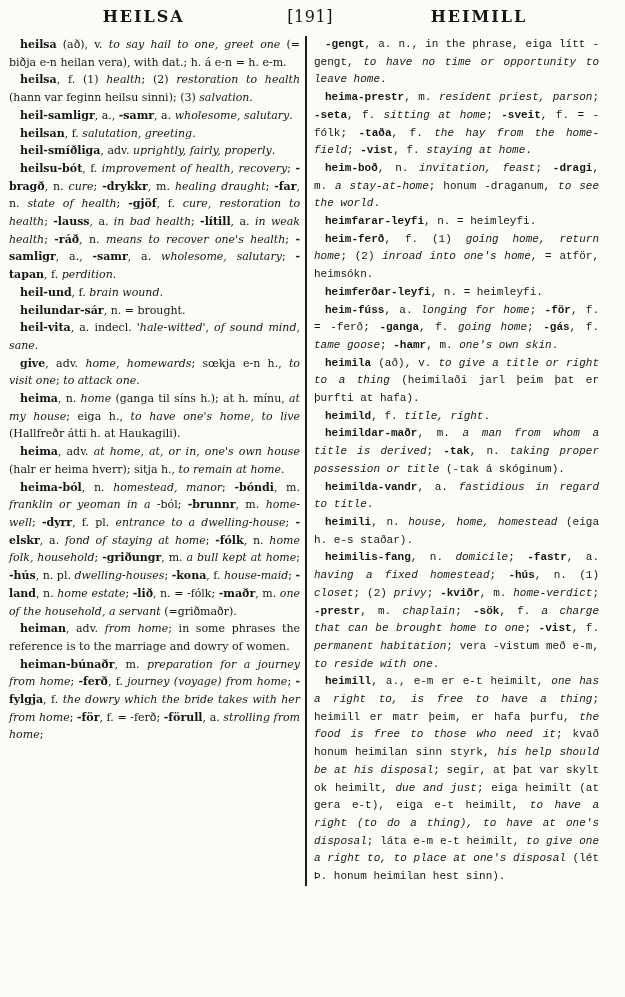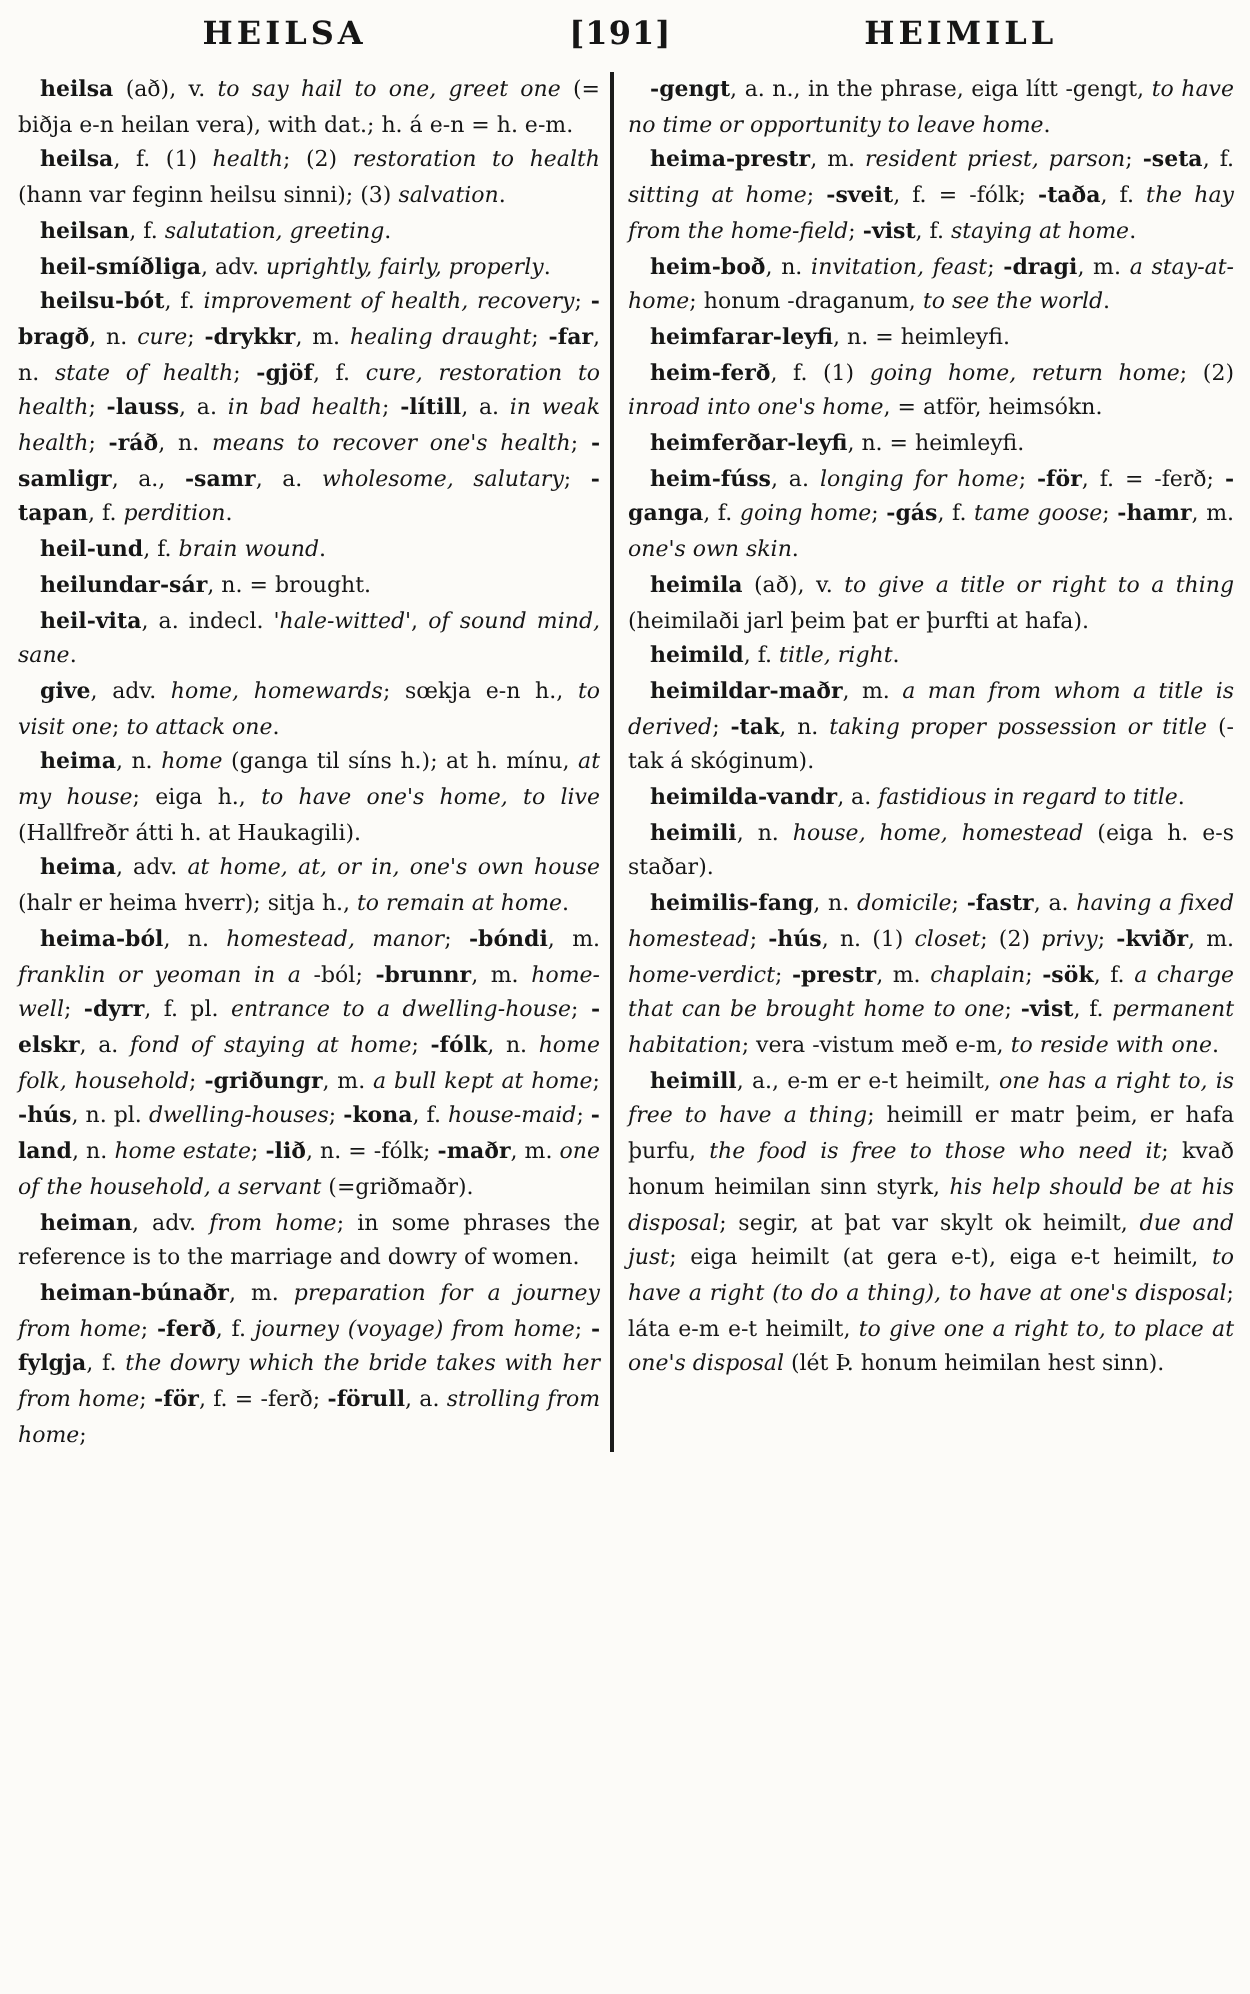--- a/index.html
+++ b/index.html
@@ -29,21 +29,21 @@
   }
   .running-head .head-word {
     font-weight: bold;
     letter-spacing: 2px;
     width: 300px;
     text-align: center;
   }
   .running-head .head-num {
     flex: 1;
     text-align: center;
-    font-weight: bold;
+    font-weight: normal;
     letter-spacing: 0.5px;
   }
   .running-head .head-word.right {
     width: 305px;
   }
   .columns {
     display: flex;
     align-items: stretch;
   }
   .col {
@@ -57,21 +57,22 @@
     width: 305px;
     padding: 0 5px 0 9px;
   }
   .divider {
     width: 2px;
     background: #1b1b1b;
     flex: 0 0 2px;
   }
   .col.right {
     width: 318px;
-    padding: 0 8px 0 7px;
+    padding: 0 26px 0 7px;
+    font-family: Liberation Mono, monospace;
   }
   p.entry {
     margin: 0;
     text-indent: 11px;
   }
   .b { font-weight: bold; }
   .i { font-style: italic; }
   .r { font-style: normal; }
 </style>
 </head>
@@ -80,20 +81,21 @@
 <div class="page">
   <div class="running-head">
     <span class="head-word">HEILSA</span>
     <span class="head-num">[191]</span>
     <span class="head-word right">HEIMILL</span>
   </div>
   <div class="columns">
     <section class="col left" id="col-left">
         <p class="entry"><span class="b">heilsa</span><span class="r"> (að), v. </span><span class="i">to say hail to one, greet one</span><span class="r"> (= biðja e-n heilan vera), with dat.; h. á e-n = h. e-m.</span></p>
         <p class="entry"><span class="b">heilsa</span><span class="r">, f. (1) </span><span class="i">health</span><span class="r">; (2) </span><span class="i">restoration to health</span><span class="r"> (hann var feginn heilsu sinni); (3) </span><span class="i">salvation</span><span class="r">.</span></p>
+        <p class="entry"><span class="b">heil-samligr</span><span class="r">, a., </span><span class="b">-samr</span><span class="r">, a. </span><span class="i">wholesome, salutary</span><span class="r">.</span></p>
         <p class="entry"><span class="b">heilsan</span><span class="r">, f. </span><span class="i">salutation, greeting</span><span class="r">.</span></p>
         <p class="entry"><span class="b">heil-smíðliga</span><span class="r">, adv. </span><span class="i">uprightly, fairly, properly</span><span class="r">.</span></p>
         <p class="entry"><span class="b">heilsu-bót</span><span class="r">, f. </span><span class="i">improvement of health, recovery</span><span class="r">; </span><span class="b">-bragð</span><span class="r">, n. </span><span class="i">cure</span><span class="r">; </span><span class="b">-drykkr</span><span class="r">, m. </span><span class="i">healing draught</span><span class="r">; </span><span class="b">-far</span><span class="r">, n. </span><span class="i">state of health</span><span class="r">; </span><span class="b">-gjöf</span><span class="r">, f. </span><span class="i">cure, restoration to health</span><span class="r">; </span><span class="b">-lauss</span><span class="r">, a. </span><span class="i">in bad health</span><span class="r">; </span><span class="b">-lítill</span><span class="r">, a. </span><span class="i">in weak health</span><span class="r">; </span><span class="b">-ráð</span><span class="r">, n. </span><span class="i">means to recover one's health</span><span class="r">; </span><span class="b">-samligr</span><span class="r">, a., </span><span class="b">-samr</span><span class="r">, a. </span><span class="i">wholesome, salutary</span><span class="r">; </span><span class="b">-tapan</span><span class="r">, f. </span><span class="i">perdition</span><span class="r">.</span></p>
         <p class="entry"><span class="b">heil-und</span><span class="r">, f. </span><span class="i">brain wound</span><span class="r">.</span></p>
         <p class="entry"><span class="b">heilundar-sár</span><span class="r">, n. = brought.</span></p>
         <p class="entry"><span class="b">heil-vita</span><span class="r">, a. indecl. '</span><span class="i">hale-witted</span><span class="r">', </span><span class="i">of sound mind, sane</span><span class="r">.</span></p>
         <p class="entry"><span class="b">give</span><span class="r">, adv. </span><span class="i">home, homewards</span><span class="r">; sœkja e-n h., </span><span class="i">to visit one</span><span class="r">; </span><span class="i">to attack one</span><span class="r">.</span></p>
         <p class="entry"><span class="b">heima</span><span class="r">, n. </span><span class="i">home</span><span class="r"> (ganga til síns h.); at h. mínu, </span><span class="i">at my house</span><span class="r">; eiga h., </span><span class="i">to have one's home, to live</span><span class="r"> (Hallfreðr átti h. at Haukagili).</span></p>
         <p class="entry"><span class="b">heima</span><span class="r">, adv. </span><span class="i">at home, at, or in, one's own house</span><span class="r"> (halr er heima hverr); sitja h., </span><span class="i">to remain at home</span><span class="r">.</span></p>
         <p class="entry"><span class="b">heima-ból</span><span class="r">, n. </span><span class="i">homestead, manor</span><span class="r">; </span><span class="b">-bóndi</span><span class="r">, m. </span><span class="i">franklin or yeoman in a</span><span class="r"> -ból; </span><span class="b">-brunnr</span><span class="r">, m. </span><span class="i">home-well</span><span class="r">; </span><span class="b">-dyrr</span><span class="r">, f. pl. </span><span class="i">entrance to a dwelling-house</span><span class="r">; </span><span class="b">-elskr</span><span class="r">, a. </span><span class="i">fond of staying at home</span><span class="r">; </span><span class="b">-fólk</span><span class="r">, n. </span><span class="i">home folk, household</span><span class="r">; </span><span class="b">-griðungr</span><span class="r">, m. </span><span class="i">a bull kept at home</span><span class="r">; </span><span class="b">-hús</span><span class="r">, n. pl. </span><span class="i">dwelling-houses</span><span class="r">; </span><span class="b">-kona</span><span class="r">, f. </span><span class="i">house-maid</span><span class="r">; </span><span class="b">-land</span><span class="r">, n. </span><span class="i">home estate</span><span class="r">; </span><span class="b">-lið</span><span class="r">, n. = -fólk; </span><span class="b">-maðr</span><span class="r">, m. </span><span class="i">one of the household, a servant</span><span class="r"> (=griðmaðr).</span></p>

